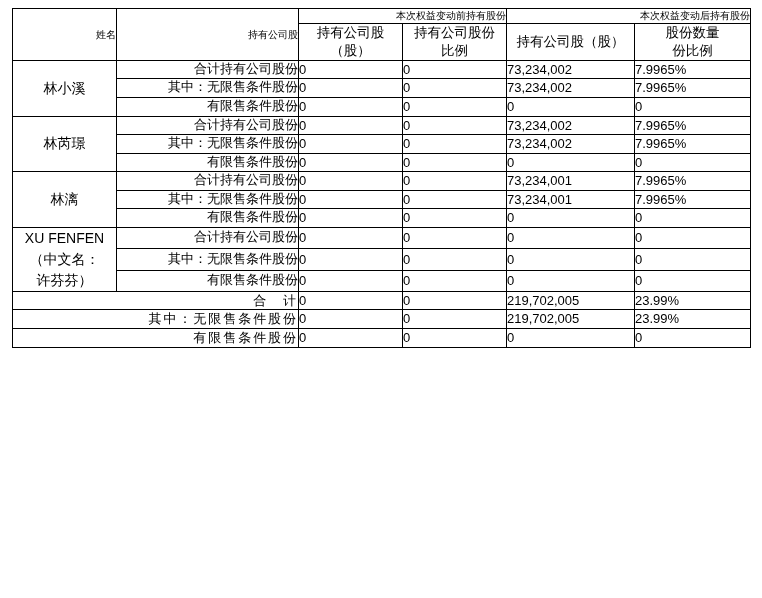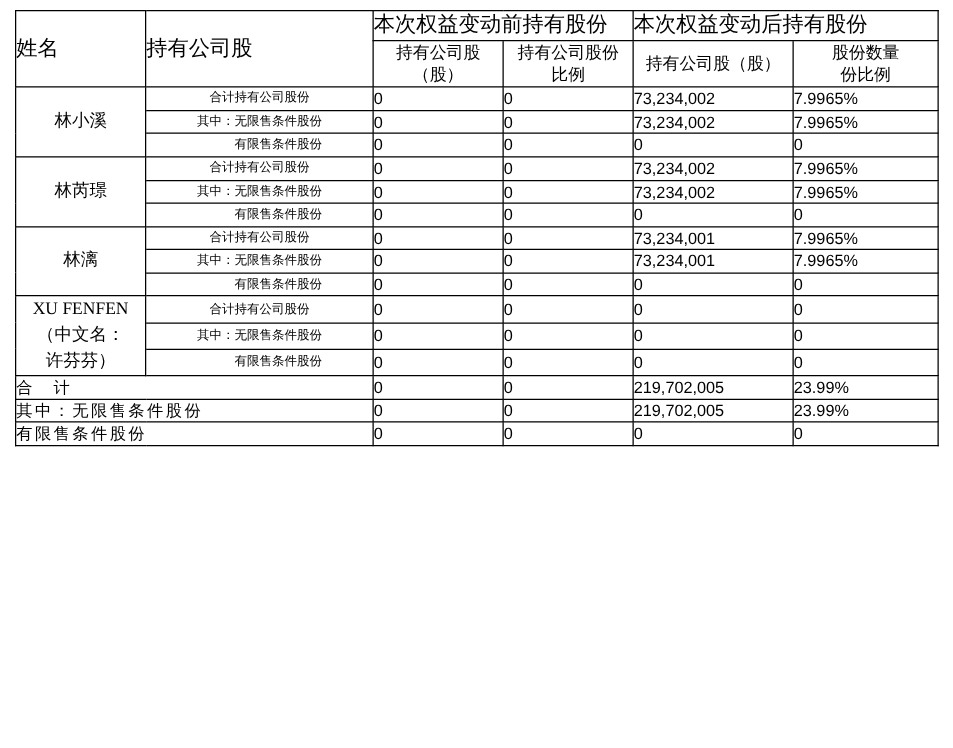--- a/index.html
+++ b/index.html
@@ -28,53 +28,54 @@
     font-size: 13px;
     line-height: 1.35;
   }
   table.holdings td, table.holdings th {
     border: 1px solid #000000;
     padding: 0;
     vertical-align: middle;
     font-weight: normal;
   }
   .hd {
-    text-align: left;
+    text-align: right;
     font-weight: bold;
-    font-size: 17px;
+    font-size: 10px;
     padding: 5px 4px;
   }
   .hd-sub {
     text-align: center;
     font-weight: bold;
     font-size: 13.5px;
     padding: 4px 4px;
   }
   .name-cell {
     text-align: center;
     font-weight: bold;
     font-size: 14px;
     padding: 4px 2px;
     line-height: 1.5;
   }
-  .name-cell .line { display: block; font-family: Liberation Serif, serif; }
+  .name-cell .line { display: block; }
   .nature-cell {
-    font-size: 10px;
+    font-size: 13px;
     padding: 5px 6px 5px 14px;
-    text-align: center;
+    text-align: right;
     white-space: nowrap;
+    font-family: Liberation Mono, monospace;
   }
   .nature-cell.indent { padding-left: 30px; }
   .num-cell {
     font-size: 13px;
     padding: 5px 6px;
     text-align: left;
   }
   .total-label {
-    text-align: left;
+    text-align: right;
     font-size: 13px;
     padding: 5px 6px;
     letter-spacing: 0.15em;
   }
   .c-name { width: 104px; }
   .c-nature { width: 182px; }
   .c-before-qty { width: 104px; }
   .c-before-pct { width: 104px; }
   .c-after-qty { width: 128px; }
   .c-after-pct { width: 116px; }

